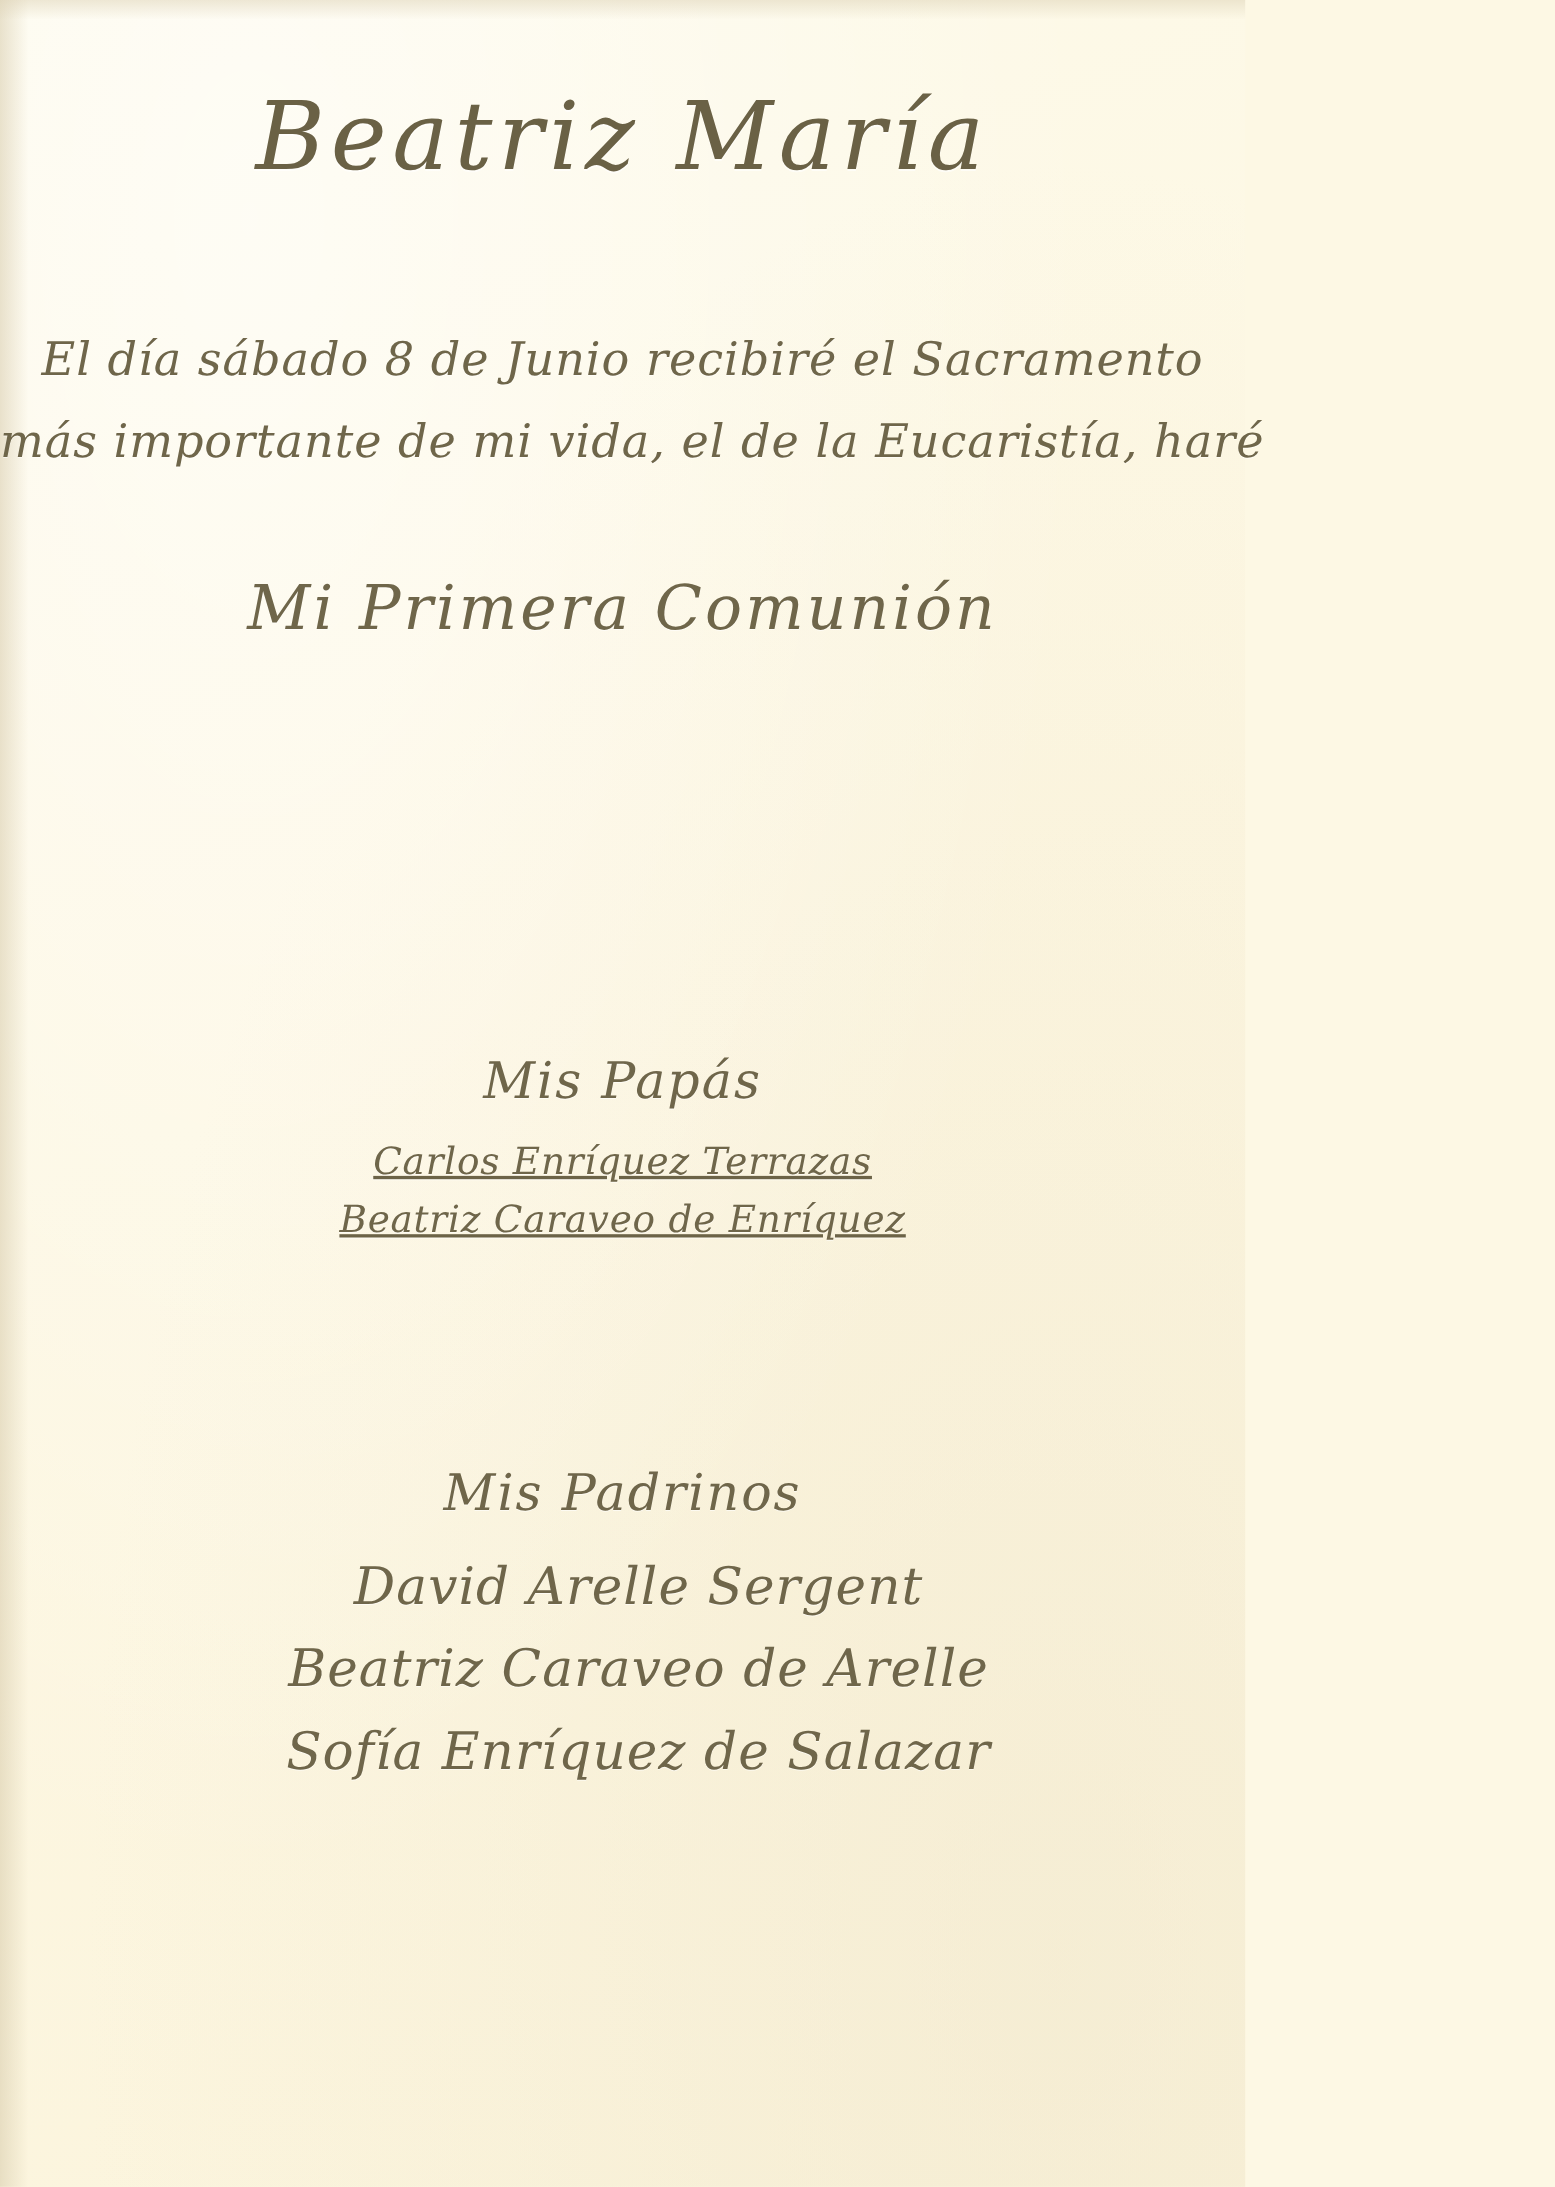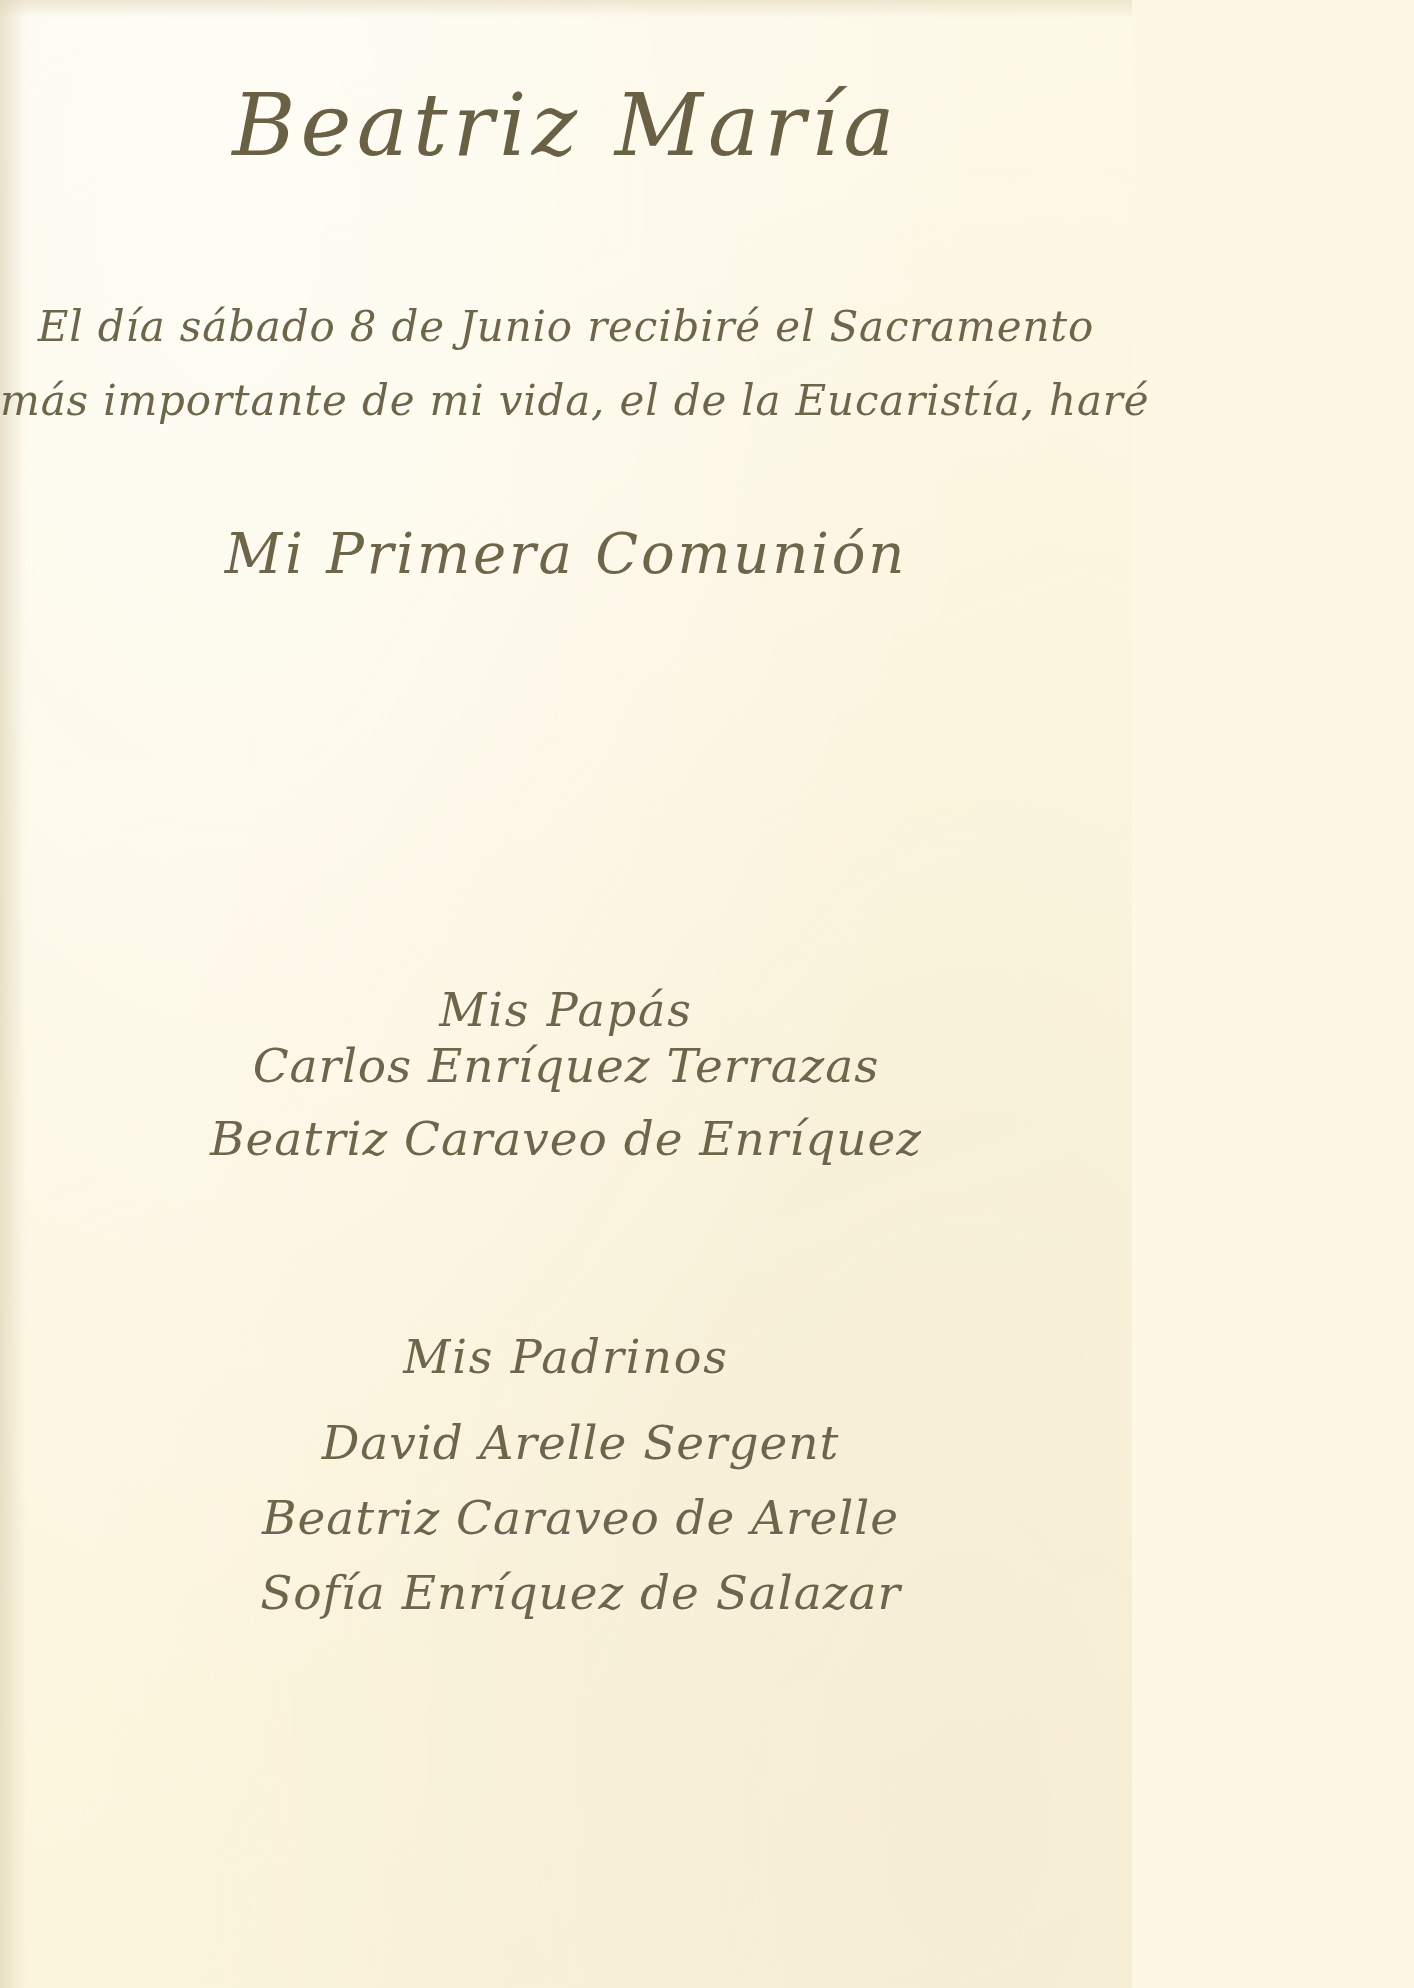--- a/index.html
+++ b/index.html
@@ -85,27 +85,27 @@
   }
   .details {
     top: 650px;
     font-size: 42px;
     line-height: 1.75;
   }
   .parents-heading {
     top: 955px;
     font-size: 46px;
     letter-spacing: 0.04em;
-    margin-top: 28px;
   }
   .parents-list {
     top: 1030px;
-    font-size: 47px;
+    font-size: 34px;
     line-height: 1.55;
     letter-spacing: 0.04em;
+    text-decoration: underline;
   }
   .godparents-heading {
     top: 1330px;
     font-size: 46px;
     letter-spacing: 0.04em;
   }
   .godparents-list {
     top: 1405px;
     font-size: 47px;
     line-height: 1.6;

